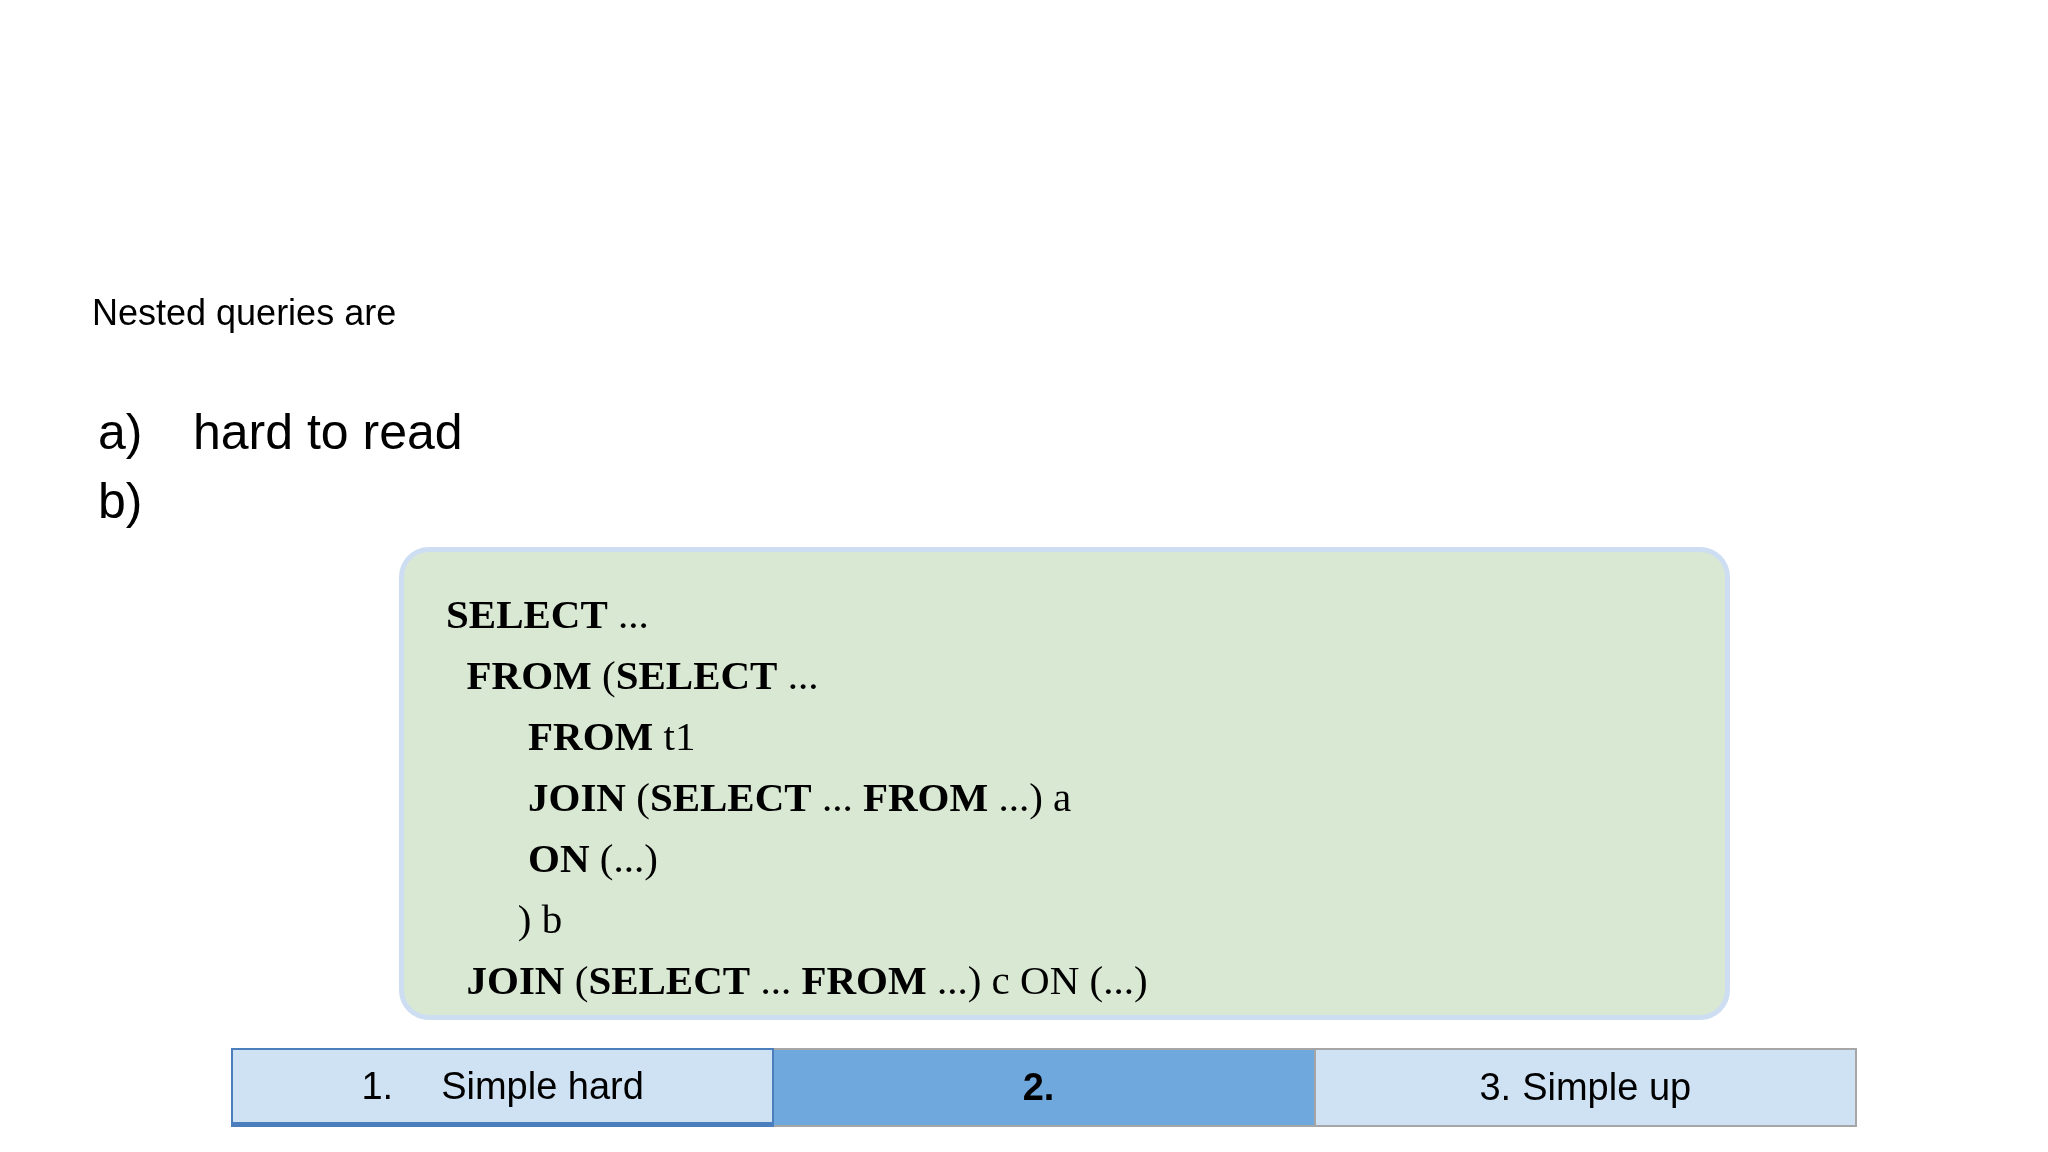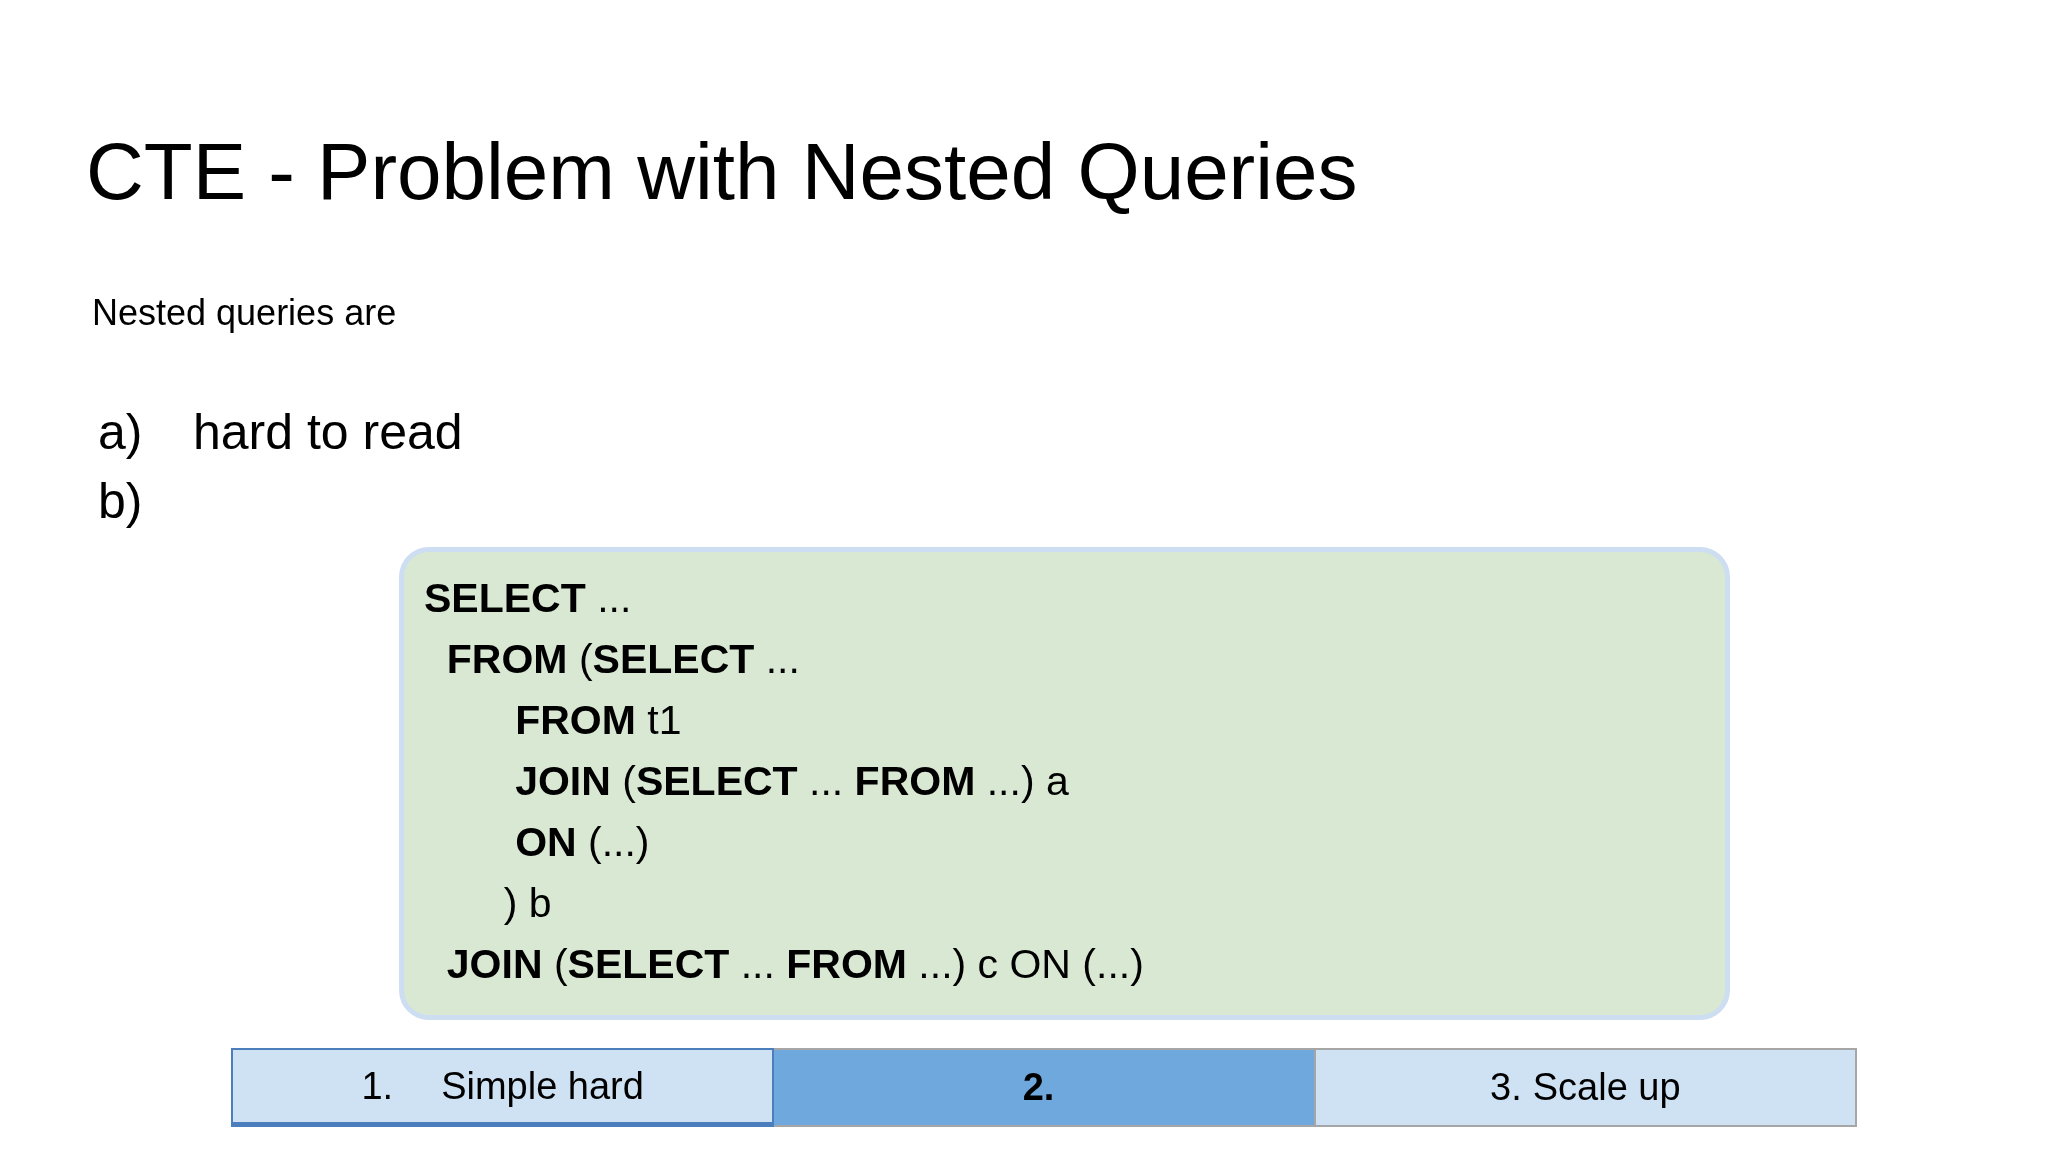--- a/index.html
+++ b/index.html
@@ -42,23 +42,23 @@
     left: 399px;
     top: 547px;
     width: 1331px;
     height: 473px;
     box-sizing: border-box;
     background: var(--code-box-bg, #d9e8d3);
     border: 5px solid var(--code-box-border, #cdddf2);
     border-radius: 30px;
   }
   .code {
-    margin: 0;
-    padding: 16px 0 0 20px;
-    font-family: Liberation Sans, sans-serif;
+    margin: 16px;
+    padding: 16px 0 0 26px;
+    font-family: Liberation Serif, serif;
     font-size: 41px;
     line-height: 61px;
     white-space: pre;
     color: var(--text, #000000);
   }
   .code .kw { font-weight: 700; }
   .progress {
     position: absolute;
     left: 231px;
     top: 1048px;
@@ -88,21 +88,20 @@
   }
   .step-plain { border-left: none; }
   .step .num { margin-right: 11px; }
   .step-current .num { margin-right: 48px; }
 </style>
 </head>
 <body>
 
 <div class="slide">
 
-  <h1 class="title">CTE - Problem with Nested Queries</h1>
 
   <p class="intro">Nested queries are</p>
 
   <div class="reasons">
     <div class="reason-row">
       <span class="reason-marker">a)</span>
       <span class="reason-text">hard to read</span>
     </div>
     <div class="reason-row">
       <span class="reason-marker">b)</span>
@@ -116,17 +115,17 @@
   <div class="progress">
     <div class="step step-current">
       <span class="num">1.</span>
       <span>Simple hard</span>
     </div>
     <div class="step step-active">
       <span class="num">2.</span>
     </div>
     <div class="step step-plain">
       <span class="num">3.</span>
-      <span>Scale up</span>
+      <span>Simple up</span>
     </div>
   </div>
 
 </div>
 
 </body></html>

